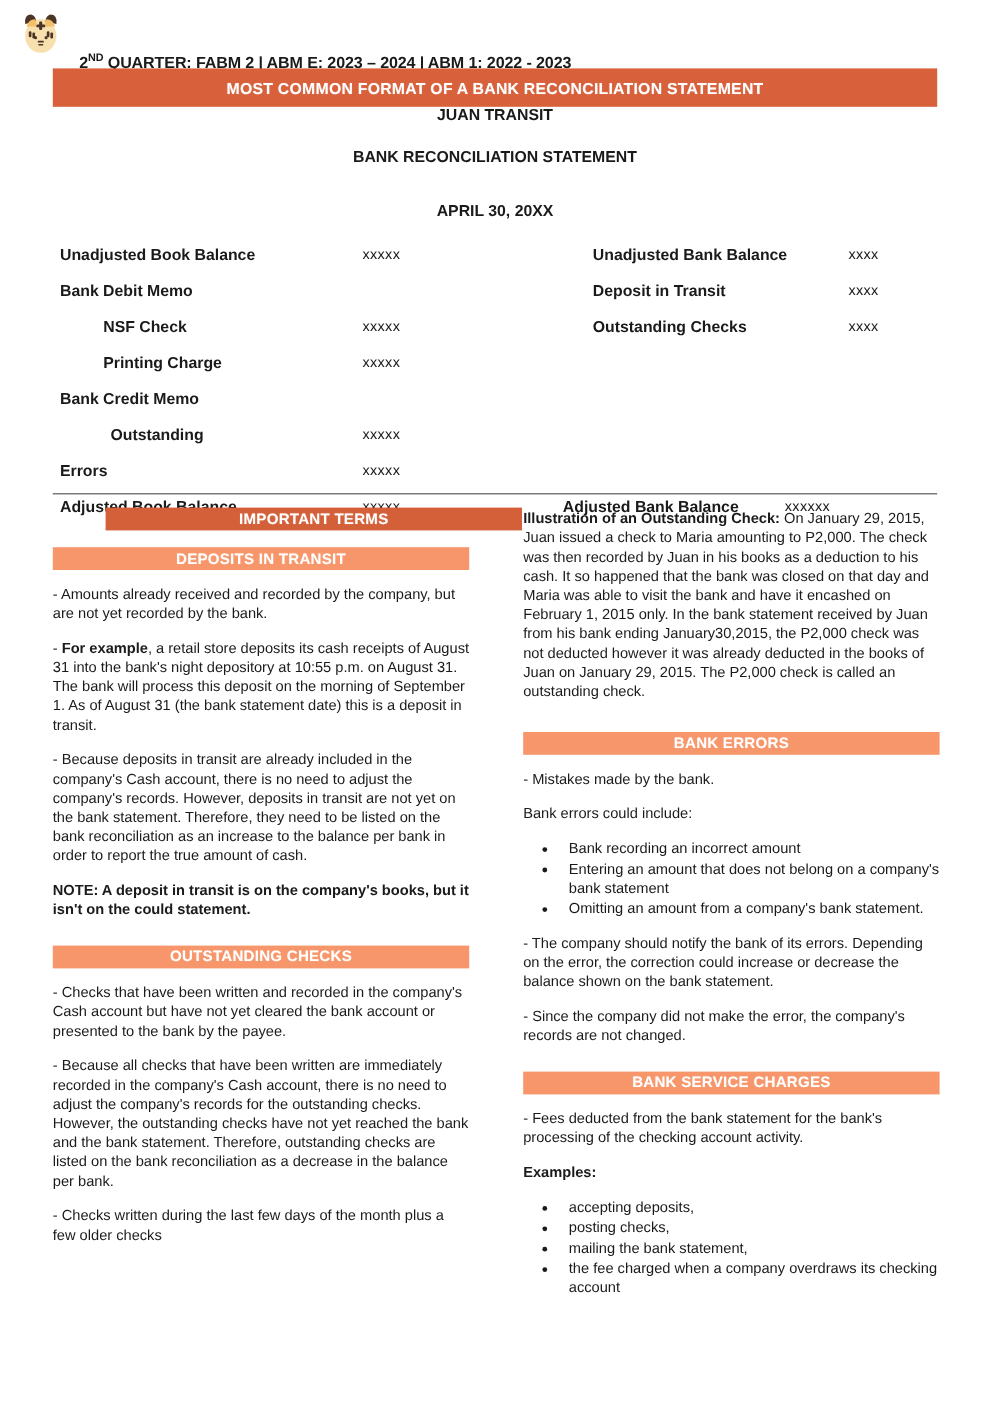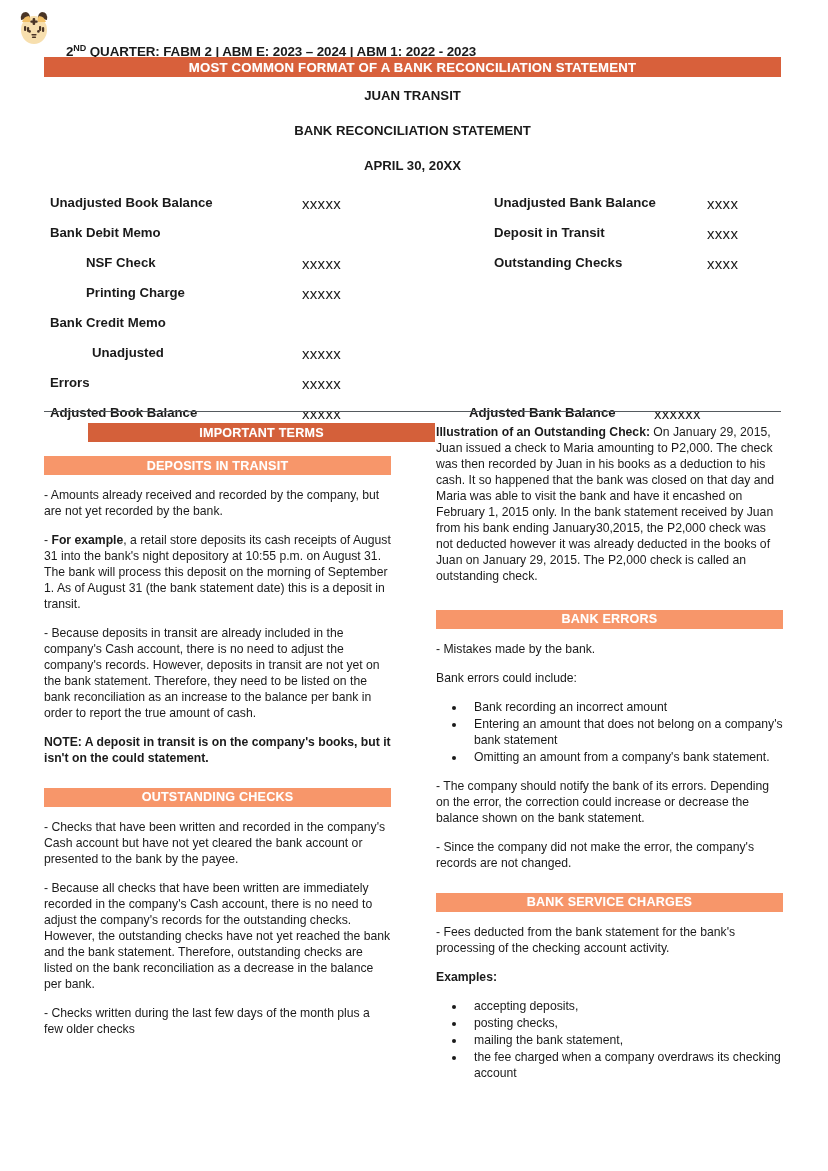--- a/index.html
+++ b/index.html
@@ -61,21 +61,21 @@
     color: #ffffff;
     font-weight: bold;
     letter-spacing: 0.2px;
     text-shadow: 0 0 1px rgba(255,255,255,0.35);
   }
   .bar-main {
     position: absolute;
     left: 44px;
     top: 57px;
     width: 737px;
-    height: 20px;
+    height: 32px;
     background: #d8603b;
     font-size: 13.2px;
   }
   .bar-dark {
     background: #d4603a;
   }
   .bar-light {
     background: #f7966a;
   }
 
@@ -87,21 +87,21 @@
     width: 737px;
   }
   .stmt-title {
     text-align: center;
     font-weight: bold;
     font-size: 13.2px;
     line-height: 1;
   }
   .stmt-title.t1 { margin-top: 5px; }
   .stmt-title.t2 { margin-top: 22px; }
-  .stmt-title.t3 { margin-top: 22px; }
+  .stmt-title.t3 { margin-top: 32px; }
 
   .stmt-grid {
     position: relative;
     margin-top: 22px;
     height: 228px;
   }
   .row {
     position: absolute;
     left: 0;
     width: 100%;
@@ -109,21 +109,21 @@
   }
   .lbl {
     position: absolute;
     font-weight: bold;
     font-size: 13.2px;
     white-space: nowrap;
     text-align: right;
   }
   .amt {
     position: absolute;
-    font-size: 15px;
+    font-size: 12px;
     letter-spacing: 0.3px;
     white-space: nowrap;
   }
   .left-lbl  { left: 6px; }
   .left-in1  { left: 42px; }
   .left-in2  { left: 48px; }
   .left-amt  { left: 258px; }
   .right-amt { left: 663px; }
 
   .rule {
@@ -242,21 +242,21 @@
       <div class="row" style="top:90px">
         <span class="lbl left-in1">Printing Charge</span>
         <span class="amt left-amt">xxxxx</span>
       </div>
 
       <div class="row" style="top:120px">
         <span class="lbl left-lbl">Bank Credit Memo</span>
       </div>
 
       <div class="row" style="top:150px">
-        <span class="lbl left-in2">Unadjusted</span>
+        <span class="lbl left-in2">Outstanding</span>
         <span class="amt left-amt">xxxxx</span>
       </div>
 
       <div class="row" style="top:180px">
         <span class="lbl left-lbl">Errors</span>
         <span class="amt left-amt">xxxxx</span>
       </div>
 
       <div class="row" style="top:210px">
         <span class="lbl left-lbl">Adjusted Book Balance</span>

